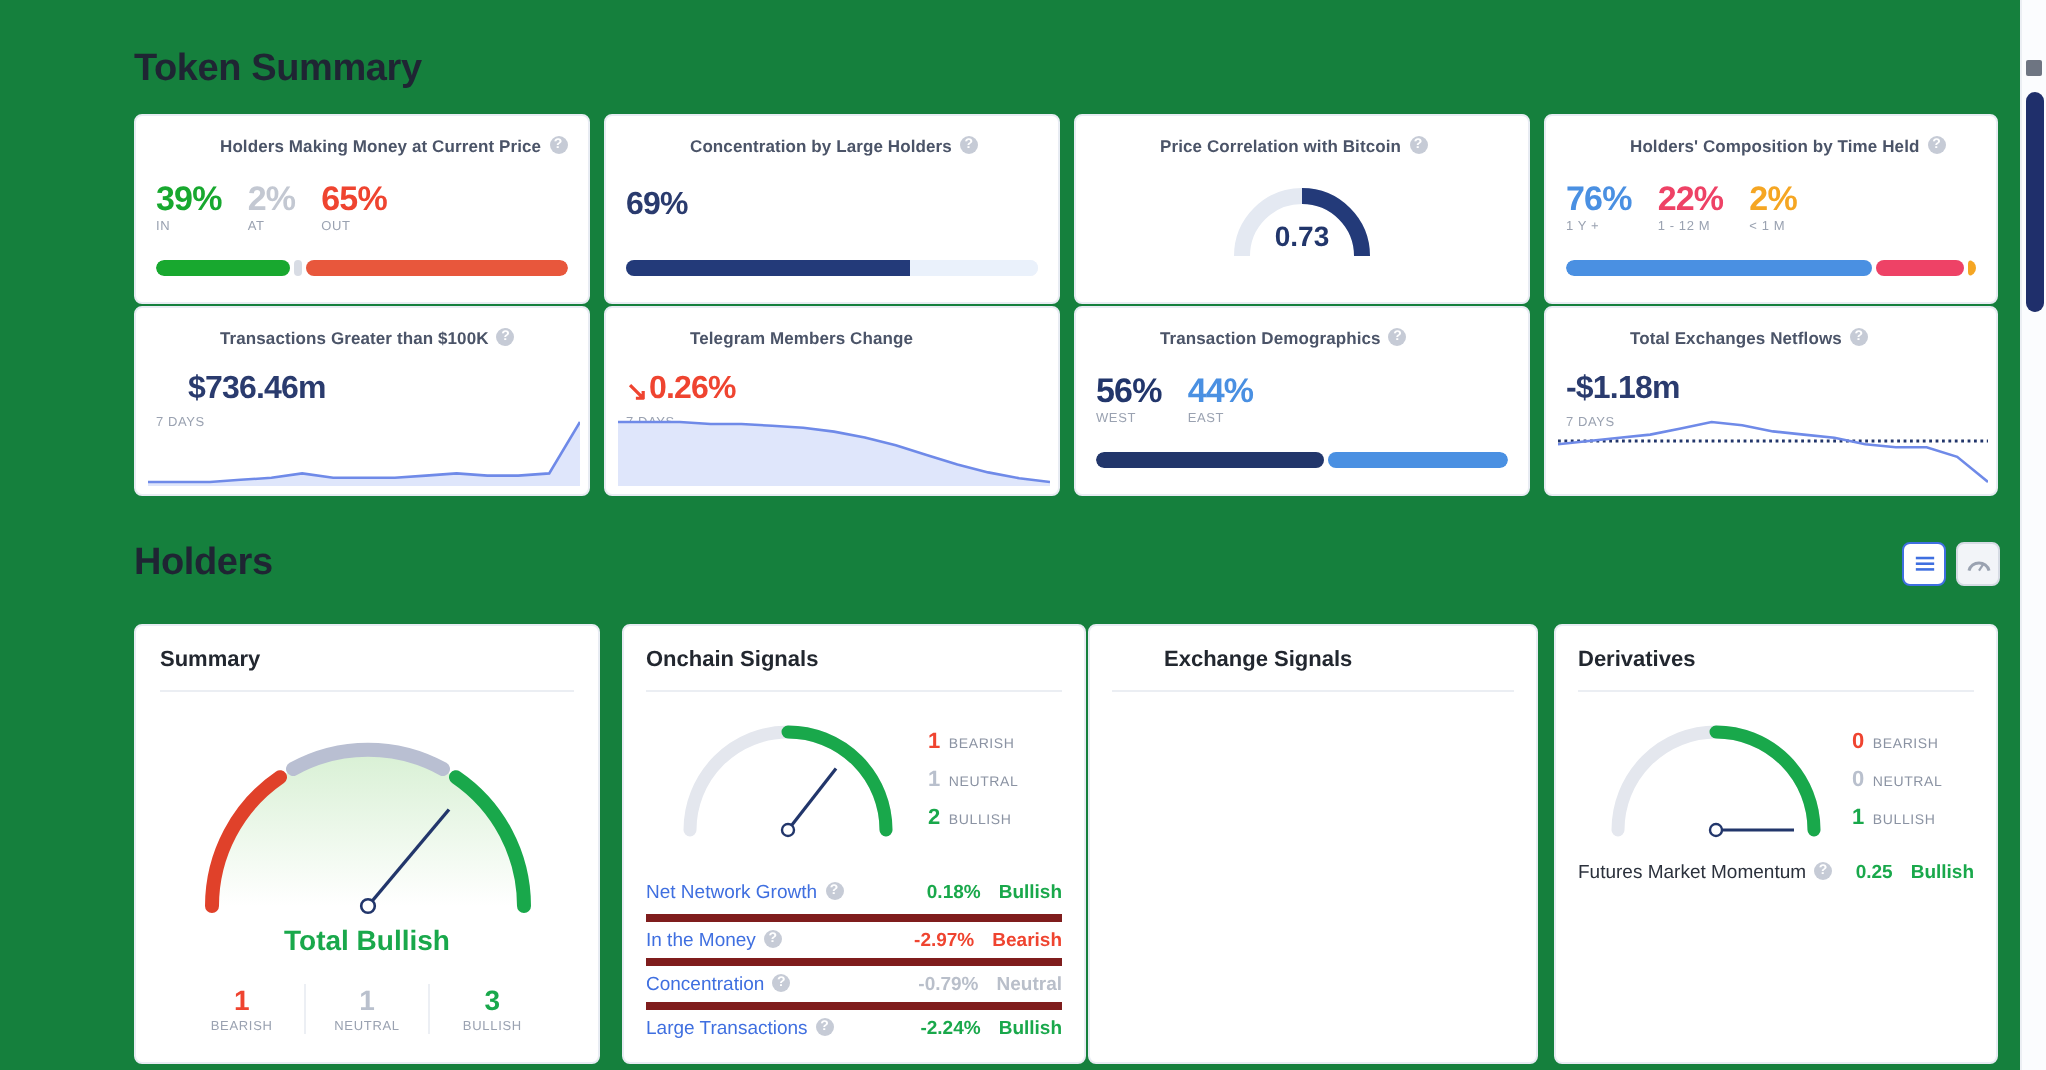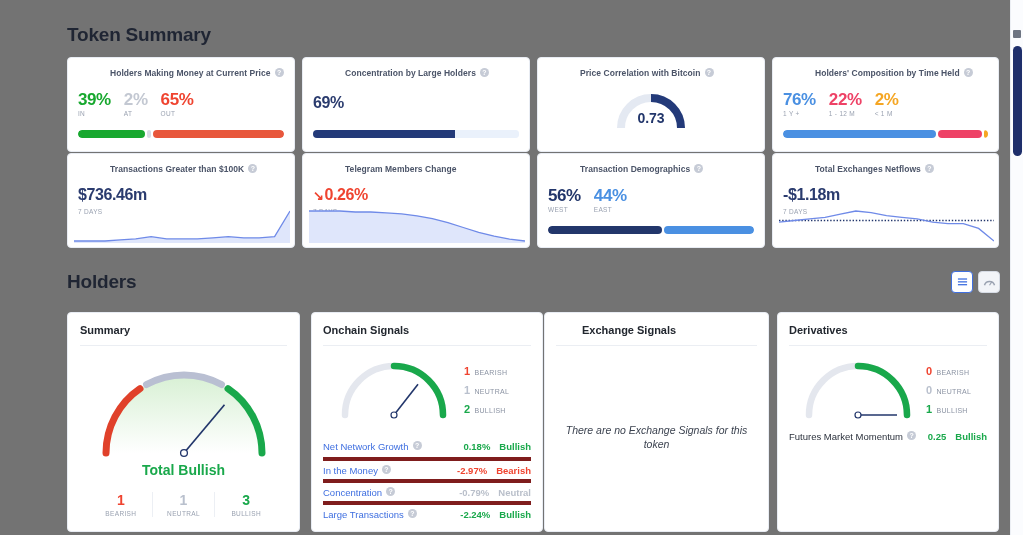--- a/index.html
+++ b/index.html
@@ -2,21 +2,21 @@
 <html><head>
 <meta charset="utf-8">
 <style>
   * { box-sizing: border-box; margin: 0; padding: 0; }
   html, body {
     width: 1023px; height: 535px;
     background: #f5f7fb;
     font-family: "Liberation Sans", sans-serif;
     overflow: hidden;
   }
-  .page { position: relative; width: 1023px; height: 535px; background:#737373; }
+  .page { position: relative; width: 1023px; height: 535px; background:#15803d; }
 
   
   .section-title {
     font-size: 19px; font-weight: bold; color: #1f2533;
     letter-spacing: -0.2px;
   }
 
   
   .card {
     background: #ffffff;
@@ -159,21 +159,21 @@
           </div>
         </div>
       <div class="bar split" style="position:absolute;left:10px;right:10px;bottom:13px;">
           <span style="width:76%;background:#4a90e2"></span>
           <span style="width:22%;background:#ee4266"></span>
           <span style="width:2%;background:#f5a623"></span>
         </div>
       </div>
       <div class="card" style="left: 67px; top: 153px; width: 228px; height: 95px;">
         <div class="card-label" style="position:absolute;left:10px;top:10px;right:8px;">Transactions Greater than $100K<span class="info-icon">?</span></div>
-        <div class="bigval" style="position:absolute;left:10px;top:32px;color:#2a3b6e;display:flex;align-items:flex-end;gap:1px;">
+        <div class="bigval" style="position:absolute;left:26px;top:32px;color:#2a3b6e;display:flex;align-items:flex-end;gap:1px;">
           <span>$736.46m</span>
         </div>
       <div class="days" style="position:absolute;left:10px;top:52px;">7 DAYS</div>
       <div style="position:absolute;left:6px;right:6px;bottom:4px;">
         <svg width="216" height="36" viewBox="0 0 216 36">
     <path d="M0.0 34.0 L15.4 34.0 L30.9 34.0 L46.3 32.9 L61.7 31.9 L77.1 29.7 L92.6 31.9 L108.0 31.9 L123.4 31.9 L138.9 30.8 L154.3 29.7 L169.7 30.8 L185.1 30.8 L200.6 29.7 L216.0 4.0 L216 36L0 36Z" fill="#dfe6fb"></path>
     <path d="M0.0 34.0 L15.4 34.0 L30.9 34.0 L46.3 32.9 L61.7 31.9 L77.1 29.7 L92.6 31.9 L108.0 31.9 L123.4 31.9 L138.9 30.8 L154.3 29.7 L169.7 30.8 L185.1 30.8 L200.6 29.7 L216.0 4.0 " fill="none" stroke="#6f8ae8" stroke-width="1.3"></path>
   </svg>
         </div>
       </div>
@@ -335,21 +335,20 @@
         <span class="pct g">-2.24%</span>
         <span class="g">Bullish</span>
       </span>
         </div>
       </div>
   </div>
 
   <div class="card" style="left:544px;top:312px;width:225px;height:220px;">
     <div class="scard-title" style="position:absolute;left:11px;top:11px;padding-left:26px;">Exchange Signals</div>
     <div class="scard-rule" style="position:absolute;left:11px;right:11px;top:32px;"></div>
-    <div class="empty-msg" style="position:absolute;left:18px;right:18px;top:110px;">There are no Exchange Signals for this token</div>
   </div>
 
   <div class="card" style="left:777px;top:312px;width:222px;height:220px;">
     <div class="scard-title" style="position:absolute;left:11px;top:11px;">Derivatives</div>
     <div class="scard-rule" style="position:absolute;left:11px;right:11px;top:32px;"></div>
 
     <div style="position:absolute;left:24px;top:42px;">
       <svg width="112" height="68" viewBox="0 0 112 68">
         <path d="M7 60 A49 49 0 0 1 105 60" fill="none" stroke="#e4e7ee" stroke-width="6.5" stroke-linecap="round"></path>
         <path d="M56 11 A49 49 0 0 1 105 60" fill="none" stroke="#19a84b" stroke-width="6.5" stroke-linecap="round"></path>

